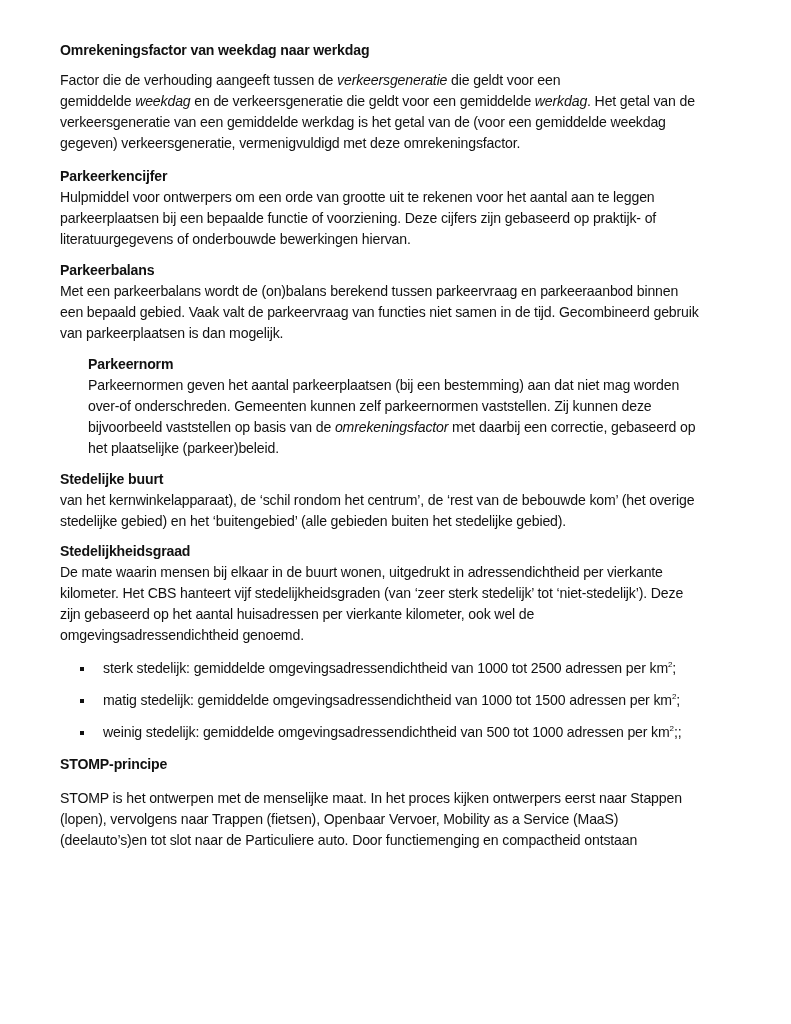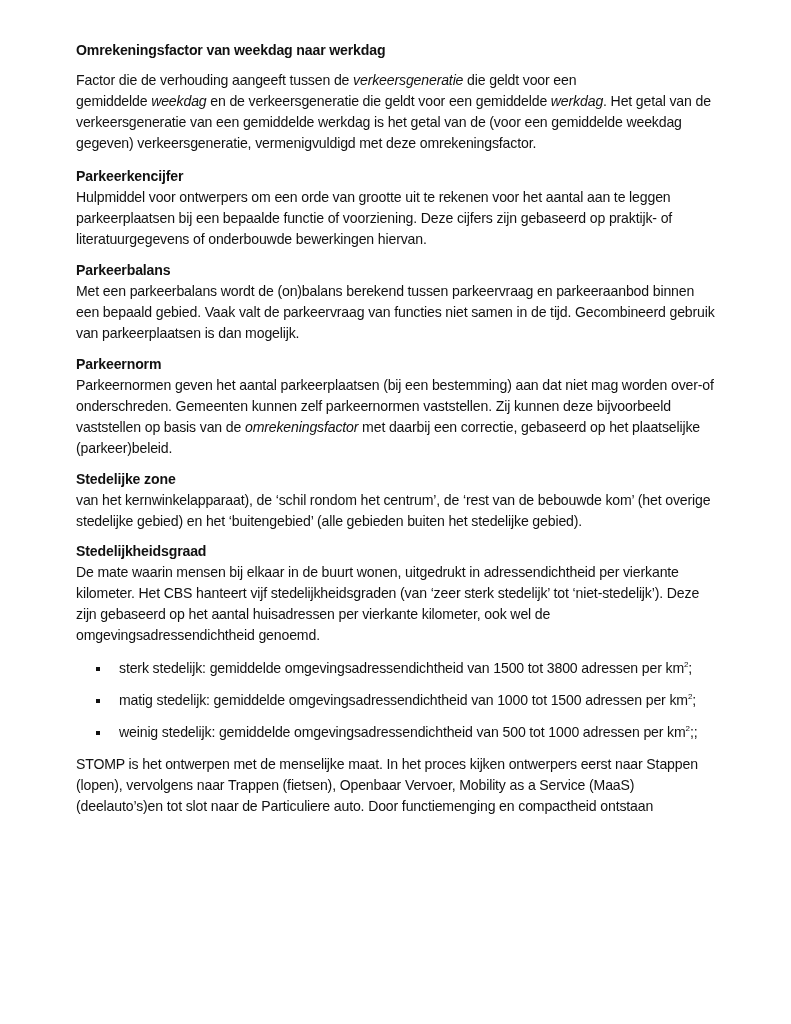--- a/index.html
+++ b/index.html
@@ -10,42 +10,42 @@
     body {
       width: 791px;
       height: 1024px;
       overflow: hidden;
       position: relative;
       font-family: "Liberation Sans", sans-serif;
       color: #111111;
     }
     .page {
       position: absolute;
-      left: 76px;
+      left: 60px;
       top: 40px;
       width: 640px;
       font-size: 14.1px;
       line-height: 21px;
       letter-spacing: -0.15px;
     }
     .heading {
       font-weight: bold;
       font-size: 14.1px;
       line-height: 21px;
       margin: 0;
     }
     .para {
       margin: 0;
     }
     .section { margin: 0; }
     #s-omrekening .heading { margin-bottom: 9px; }
     #s-omrekening { margin-bottom: 12px; }
     #s-parkeerbalans { margin-bottom: 10px; }
     #s-parkeerkencijfer { margin-bottom: 10px; }
-    #s-parkeernorm { margin-bottom: 10px; }
+    #s-parkeernorm { margin-bottom: 10px; margin-left: 28px; }
     #s-stedelijke-zone .para.first { margin-bottom: 11px; }
     #s-stedelijke-zone { margin-bottom: 9px; }
     #s-stedelijkheidsgraad .para { margin-bottom: 12px; }
     .bullets {
       list-style: none;
       margin: 0;
       padding: 0;
     }
     .bullet-item {
       position: relative;
@@ -88,40 +88,41 @@
     <p class="heading">Parkeerbalans</p>
     <p class="para">Met een parkeerbalans wordt de (on)balans berekend tussen parkeervraag en parkeeraanbod binnen een bepaald gebied. Vaak valt de parkeervraag van functies niet samen in de tijd. Gecombineerd gebruik van parkeerplaatsen is dan mogelijk.</p>
   </div>
 
   <div class="section" id="s-parkeernorm">
     <p class="heading">Parkeernorm</p>
     <p class="para"><span>Parkeernormen geven het aantal parkeerplaatsen (bij een bestemming) aan dat niet mag worden over-of onderschreden. Gemeenten kunnen zelf parkeernormen vaststellen. Zij kunnen deze bijvoorbeeld vaststellen op basis van de </span><em>omrekeningsfactor</em><span> met daarbij een correctie, gebaseerd op het plaatselijke (parkeer)beleid.</span></p>
   </div>
 
   <div class="section" id="s-stedelijke-zone">
-    <p class="heading">Stedelijke zone</p>
+    <p class="heading">Stedelijke buurt</p>
     <p class="para">van het kernwinkelapparaat), de ‘schil rondom het centrum’, de ‘rest van de bebouwde kom’ (het overige stedelijke gebied) en het ‘buitengebied’ (alle gebieden buiten het stedelijke gebied).</p>
   </div>
 
   <div class="section" id="s-stedelijkheidsgraad">
     <p class="heading">Stedelijkheidsgraad</p>
     <p class="para">De mate waarin mensen bij elkaar in de buurt wonen, uitgedrukt in adressendichtheid per vierkante kilometer. Het CBS hanteert vijf stedelijkheidsgraden (van ‘zeer sterk stedelijk’ tot ‘niet-stedelijk’). Deze zijn gebaseerd op het aantal huisadressen per vierkante kilometer, ook wel de omgevingsadressendichtheid genoemd.</p>
     <ul class="bullets">
       <li class="bullet-item">
         <span class="marker"></span>
-        <span>sterk stedelijk: gemiddelde omgevingsadressendichtheid van 1500 tot 3800 adressen per km</span><sup>2</sup><span>;</span>
+        <span>sterk stedelijk: gemiddelde omgevingsadressendichtheid van 1000 tot 2500 adressen per km</span><sup>2</sup><span>;</span>
       </li>
       <li class="bullet-item">
         <span class="marker"></span>
         <span>matig stedelijk: gemiddelde omgevingsadressendichtheid van 1000 tot 1500 adressen per km</span><sup>2</sup><span>;</span>
       </li>
       <li class="bullet-item">
         <span class="marker"></span>
         <span>weinig stedelijk: gemiddelde omgevingsadressendichtheid van 500 tot 1000 adressen per km</span><sup>2</sup><span>;;</span>
       </li>
     </ul>
   </div>
 
   <div class="section" id="s-stomp">
+    <p class="heading">STOMP-principe</p>
     <p class="para">STOMP is het ontwerpen met de menselijke maat. In het proces kijken ontwerpers eerst naar Stappen (lopen), vervolgens naar Trappen (fietsen), Openbaar Vervoer, Mobility as a Service (MaaS) (deelauto’s)en tot slot naar de Particuliere auto. Door functiemenging en compactheid ontstaan</p>
   </div>
 
 </div>
 
 </body></html>

